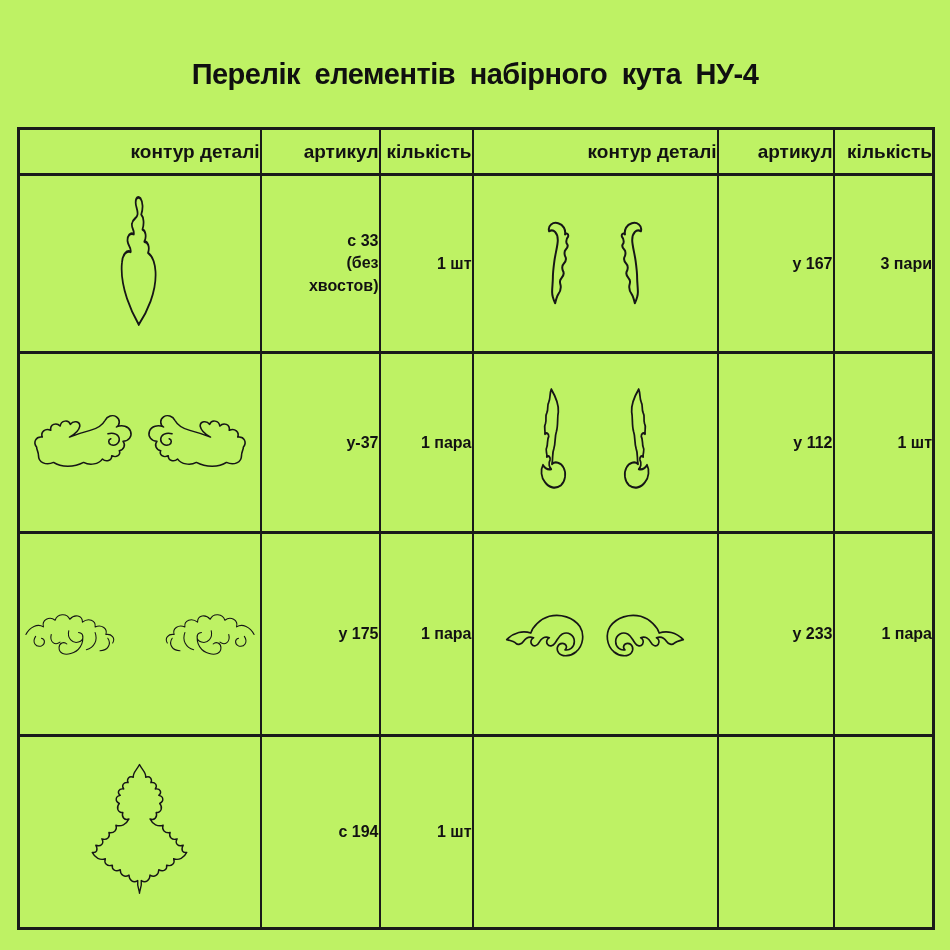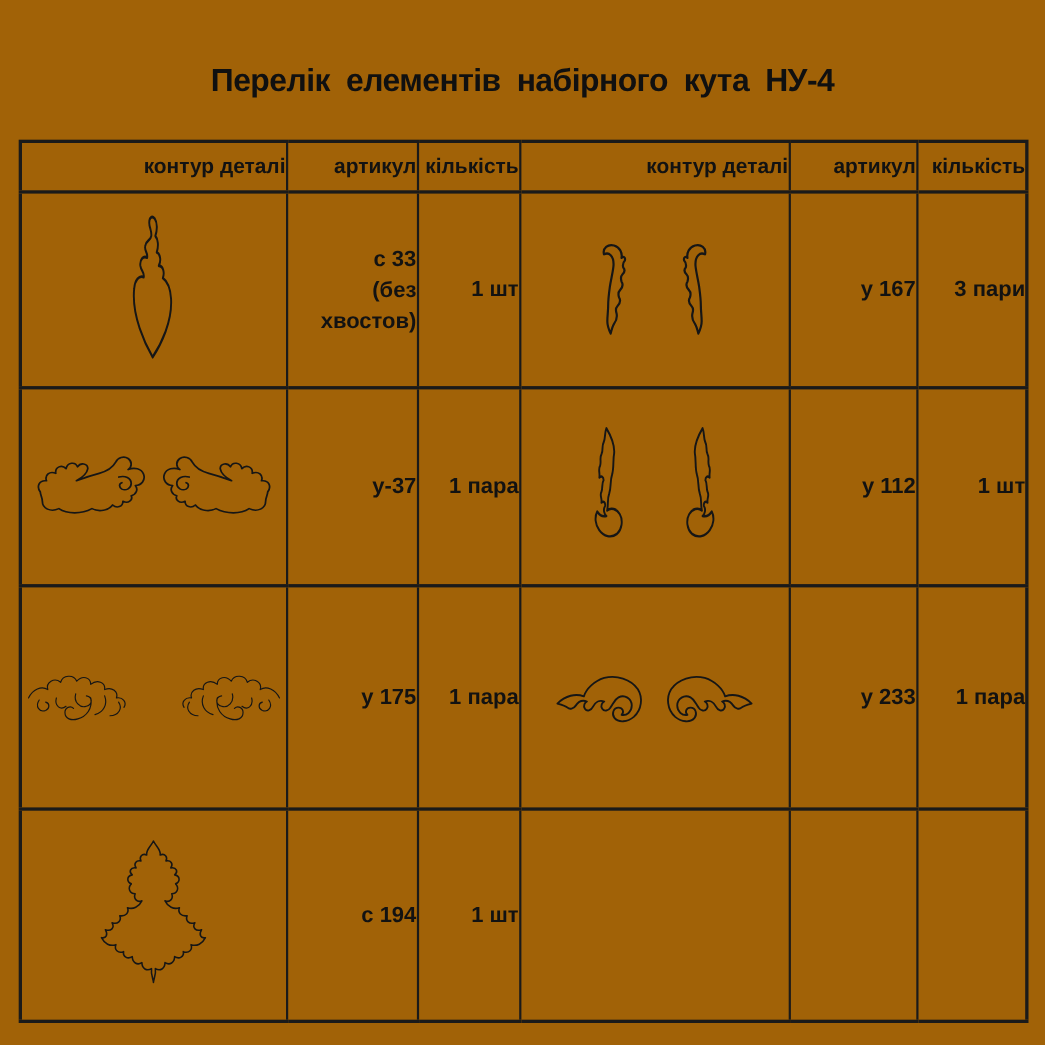--- a/index.html
+++ b/index.html
@@ -3,42 +3,42 @@
 <meta charset="utf-8">
 <style>
   html, body { margin: 0; padding: 0; background: #ffffff; }
   body {
     width: 950px; height: 950px;
     font-family: "Liberation Sans", sans-serif;
     color: #121212;
     position: relative;
     overflow: hidden;
   }
-  .page { position: absolute; inset: 0; background: #a16207; }
+  .page { position: absolute; inset: 0; background: #bef264; }
   .title {
     position: absolute; top: 58px; left: 0; width: 100%;
     text-align: center;
     font-size: 29px; font-weight: bold;
     letter-spacing: -0.5px; word-spacing: 7px;
     color: #101010;
   }
   table.parts {
     position: absolute; left: 17px; top: 127px;
     width: 915px;
     border-collapse: collapse; table-layout: fixed;
     border: 3px solid #1a1a1a;
   }
   .parts th, .parts td {
     border: 2px solid #1a1a1a;
     border-top-width: 3px; border-bottom-width: 3px;
     text-align: right; vertical-align: middle;
     padding: 0; overflow: hidden;
   }
   .parts th { font-size: 19px; font-weight: bold; height: 43px; }
-  .parts td { font-size: 20px; font-weight: bold; }
+  .parts td { font-size: 16px; font-weight: bold; }
   tr.r1 td { height: 175px; }
   tr.r2 td { height: 177px; }
   tr.r3 td { height: 200px; margin-left: 20px; }
   tr.r4 td { height: 190px; }
   .article { white-space: pre-line; line-height: 1.4; }
   .pair { display: flex; align-items: center; justify-content: center; }
   .mirror { transform: scaleX(-1); }
   svg.orn { display: block; }
   svg.orn path {
     fill: none; stroke: #161616;

